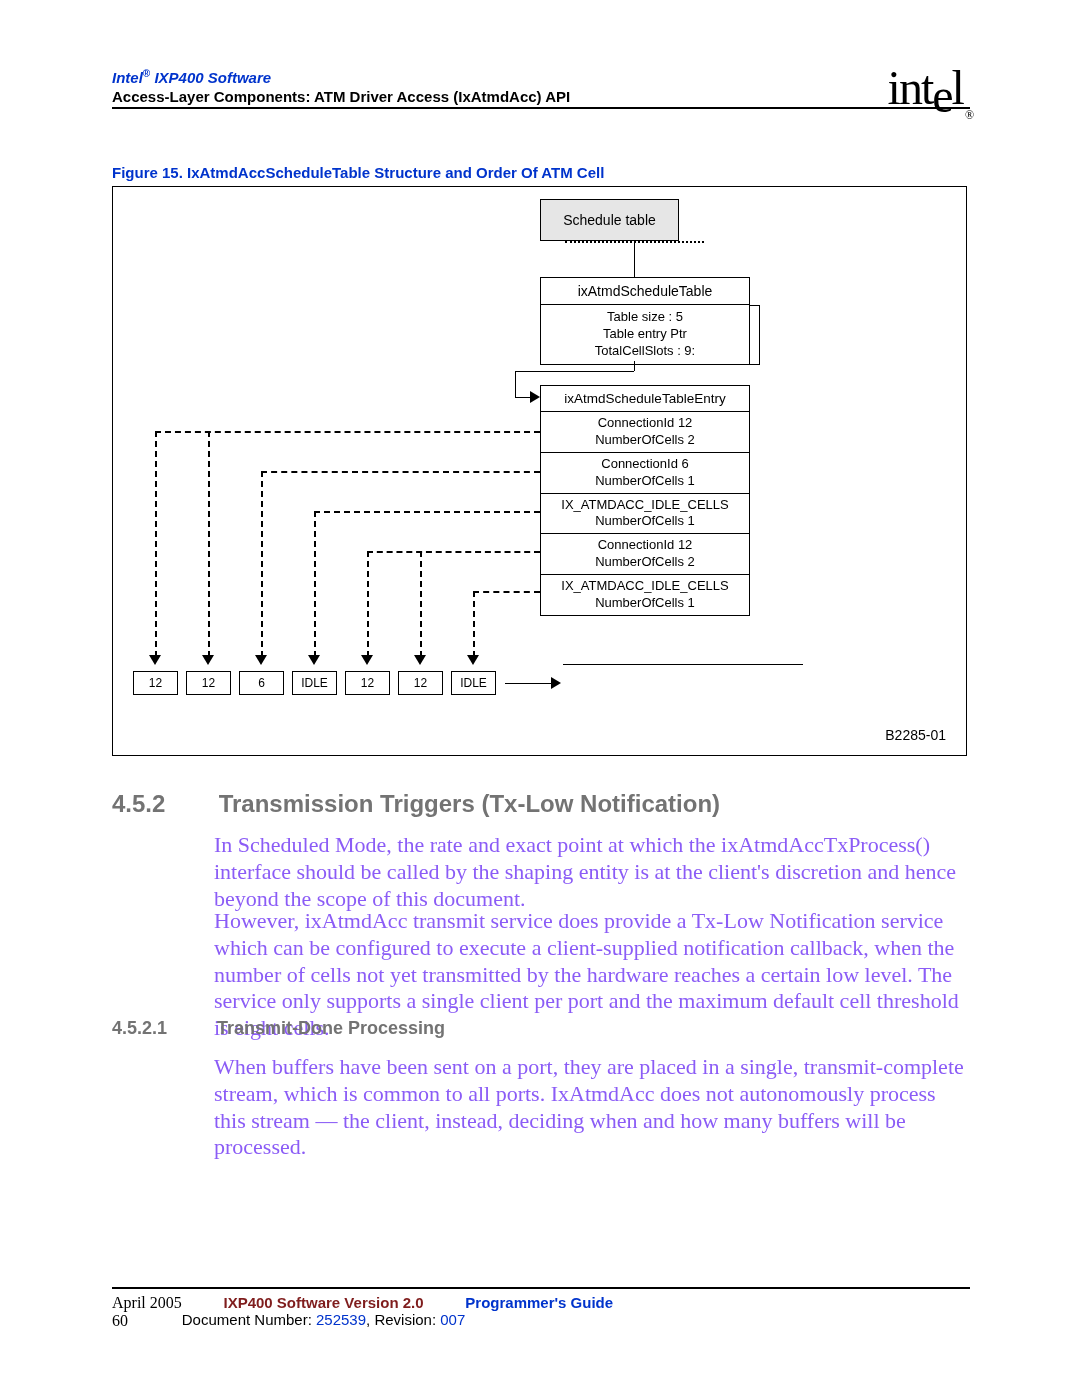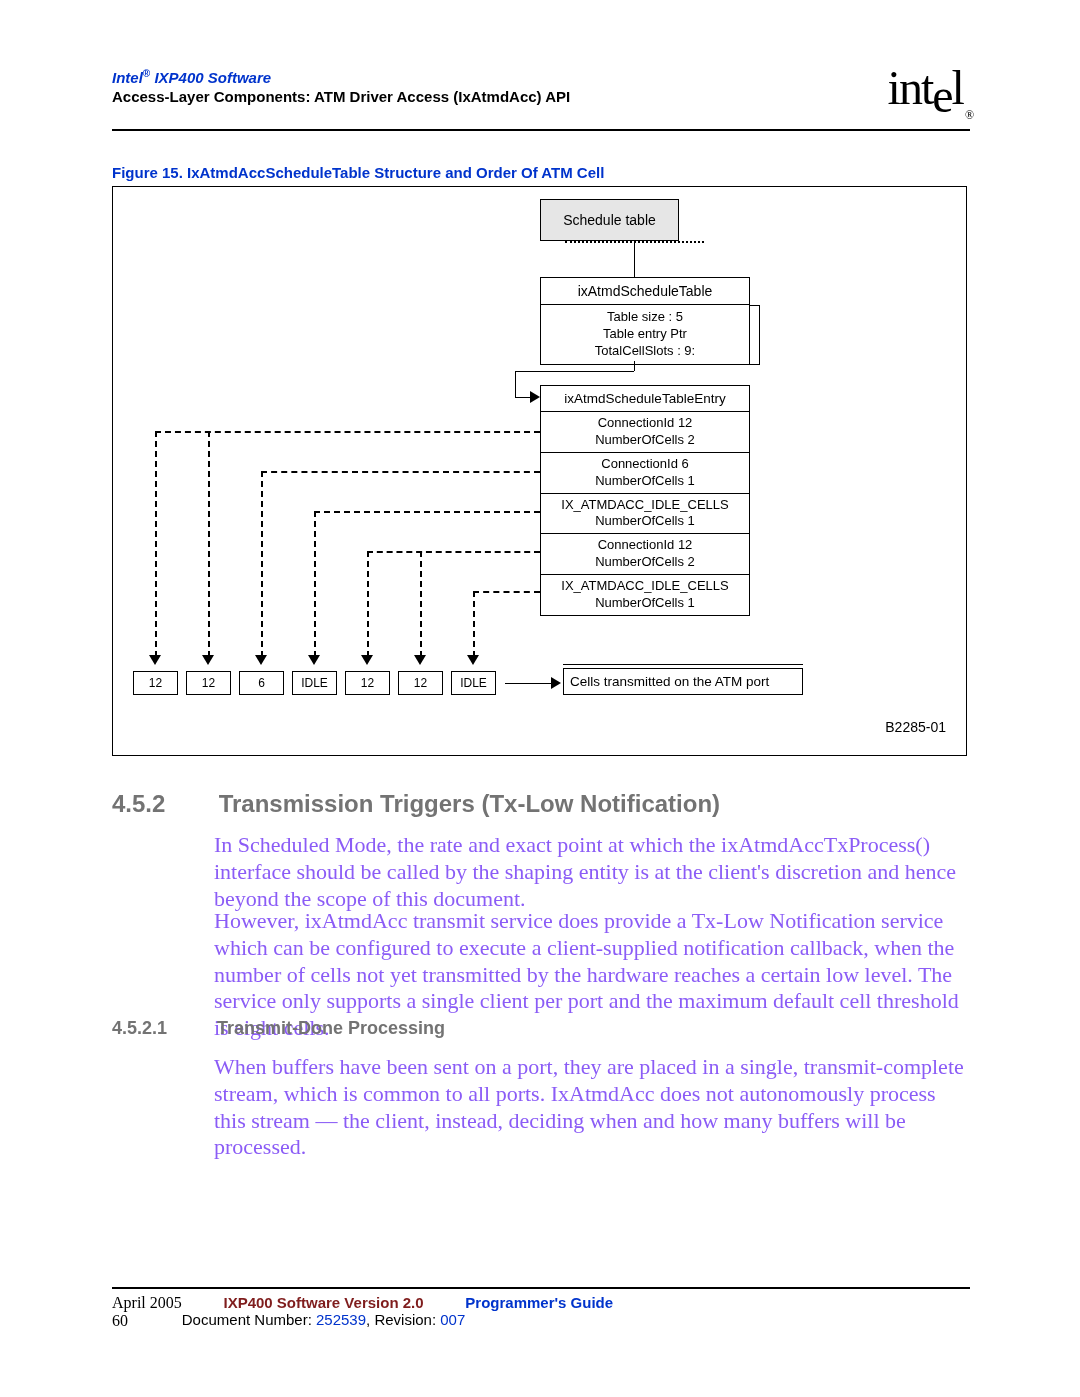--- a/index.html
+++ b/index.html
@@ -15,21 +15,21 @@
     position: relative;
   }
 
   
   .header {
     position: absolute;
     top: 68px;
     left: 112px;
     right: 110px;
     border-bottom: 2px solid #000;
-    padding-bottom: 24px;
+    padding-bottom: 2px;
     display: flex;
     justify-content: space-between;
     align-items: flex-end;
   }
   .header-text { font-family: Arial, Helvetica, sans-serif; }
   .product-line {
     font-style: italic;
     font-weight: bold;
     color: #0033cc;
     font-size: 15px;
@@ -232,21 +232,21 @@
   }
   .solid-v {
     position: absolute;
     border-left: 1.5px solid #000;
   }
 
   
   .diag-ref {
     position: absolute;
     right: 20px;
-    bottom: 20px;
+    bottom: 12px;
     font-family: Arial, Helvetica, sans-serif;
     font-size: 14px;
   }
 
   
   .h2 {
     position: absolute;
     left: 112px;
     font-family: Arial, Helvetica, sans-serif;
     font-weight: bold;
@@ -357,23 +357,20 @@
       <div>ConnectionId 12</div>
       <div>NumberOfCells 2</div>
     </div>
     <div class="entry-row">
       <div>IX_ATMDACC_IDLE_CELLS</div>
       <div>NumberOfCells 1</div>
     </div>
   </div>
 
   <div class="cells-tx-top"></div>
-  <div class="cells-tx">
-    <span>Cells transmitted on the ATM port</span>
-  </div>
 
   <div class="cell-strip">
     <div class="cell">12</div>
     <div class="cell">12</div>
     <div class="cell">6</div>
     <div class="cell">IDLE</div>
     <div class="cell">12</div>
     <div class="cell">12</div>
     <div class="cell">IDLE</div>
   </div>

